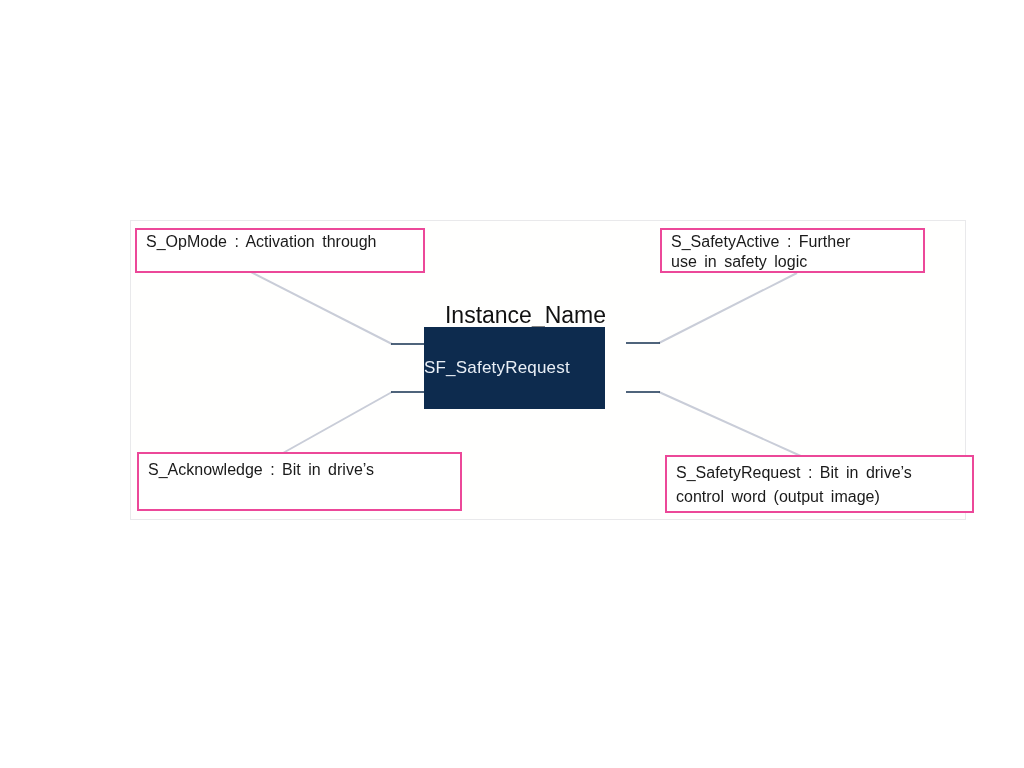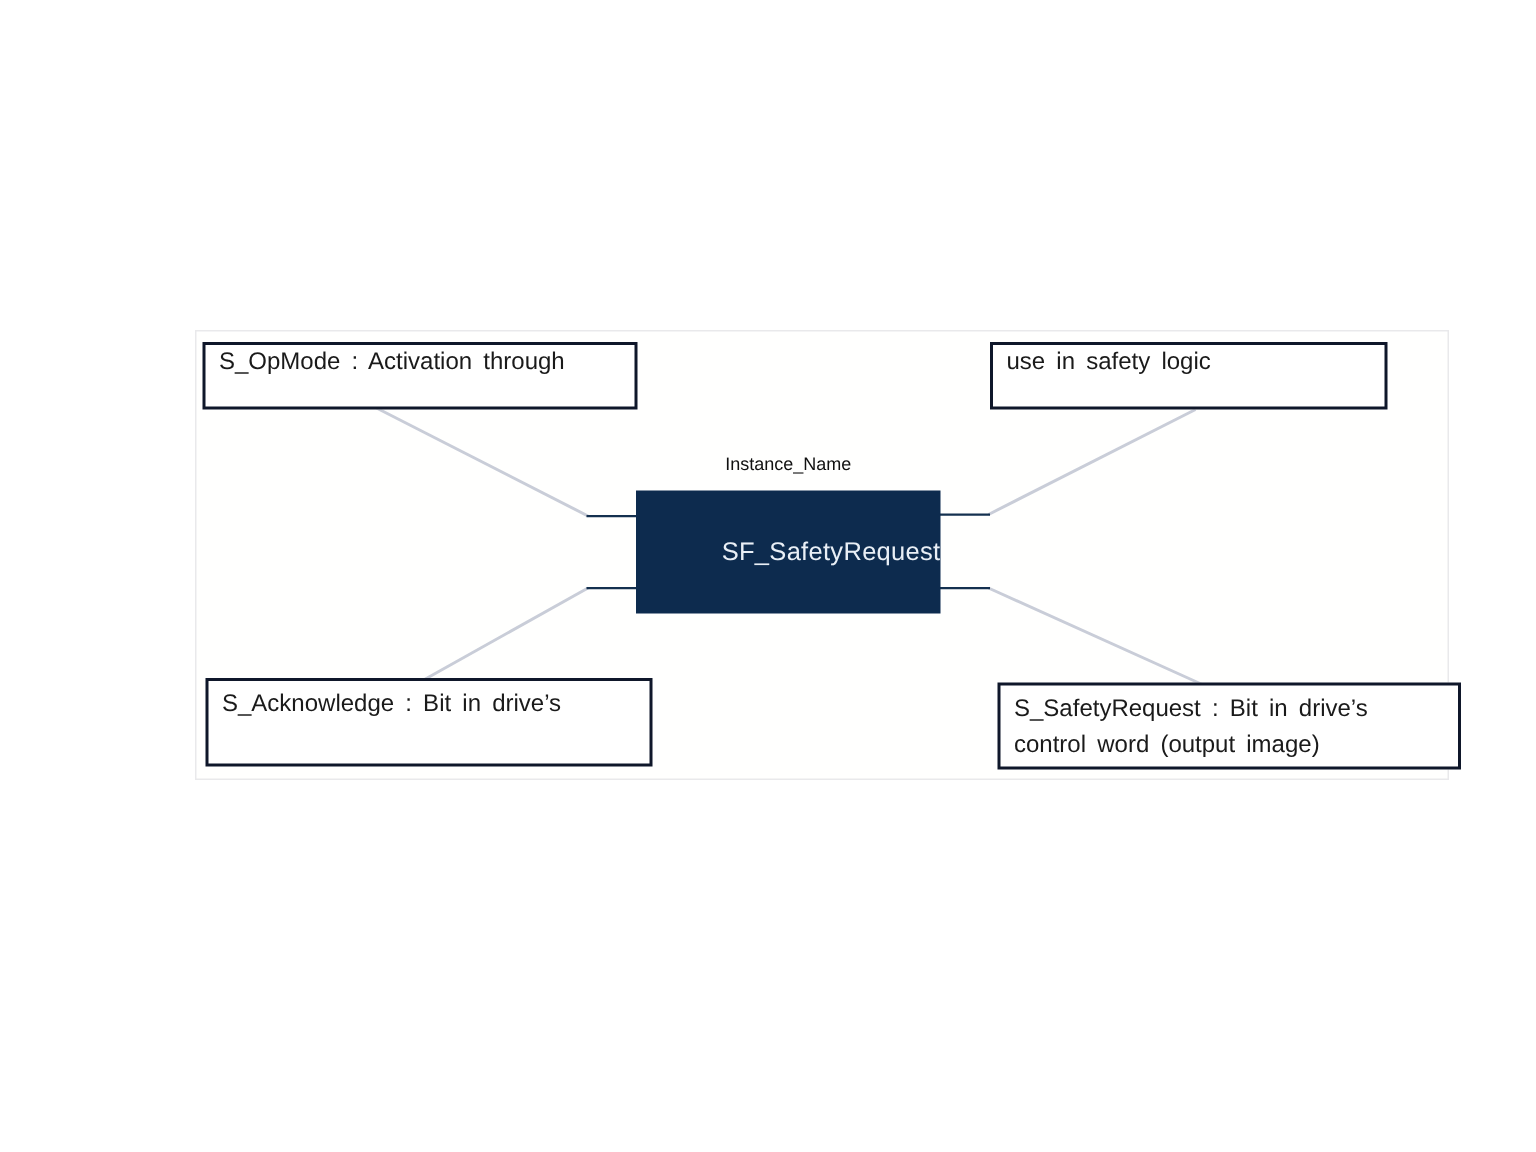--- a/index.html
+++ b/index.html
@@ -22,50 +22,50 @@
   }
   .wires {
     position: absolute;
     left: 0; top: 0;
     width: 1024px; height: 768px;
     pointer-events: none;
   }
   .callout {
     position: absolute;
     background: #ffffff;
-    border: 2px solid #0f172a;
+    border: 2px solid #ec4899;
     box-sizing: border-box;
     font-size: 16px;
     color: #1a1a1a;
     word-spacing: 3px;
     white-space: nowrap;
     overflow: hidden;
   }
   .callout.tl { left: 135px; top: 228px; width: 290px; height: 45px; line-height: 20px; padding: 2px 9px; }
   .callout.tr { left: 660px; top: 228px; width: 265px; height: 45px; line-height: 20px; padding: 2px 9px; }
-  .callout.bl { left: 137px; top: 452px; width: 298px; height: 59px; line-height: 24px; padding: 4px 9px; }
+  .callout.bl { left: 137px; top: 452px; width: 325px; height: 59px; line-height: 24px; padding: 4px 9px; }
   .callout.br { left: 665px; top: 455px; width: 309px; height: 58px; line-height: 24px; padding: 4px 9px; }
   .instance-label {
     position: absolute;
     left: 424px; top: 302px;
     width: 203px;
     text-align: center;
-    font-size: 12px;
+    font-size: 23px;
     color: #111111;
   }
   .block {
     position: absolute;
     left: 424px; top: 327px;
-    width: 203px; height: 82px;
+    width: 181px; height: 82px;
     background: #0d2b4e;
     color: #e9eff6;
     font-size: 17px;
     display: flex;
     align-items: center;
-    justify-content: flex-end;
+    justify-content: flex-start;
     letter-spacing: 0.2px;
   }
 </style>
 </head>
 <body>
 
 <div class="page">
 
   <div class="frame"></div>
 
@@ -86,20 +86,21 @@
 
   <div class="block">
     <span>SF_SafetyRequest</span>
   </div>
 
   <div class="callout tl">
     <div>S_OpMode : Activation through</div>
   </div>
 
   <div class="callout tr">
+    <div>S_SafetyActive : Further</div>
     <div>use in safety logic</div>
   </div>
 
   <div class="callout bl">
     <div>S_Acknowledge : Bit in drive’s</div>
   </div>
 
   <div class="callout br">
     <div>S_SafetyRequest : Bit in drive’s</div>
     <div>control word (output image)</div>

